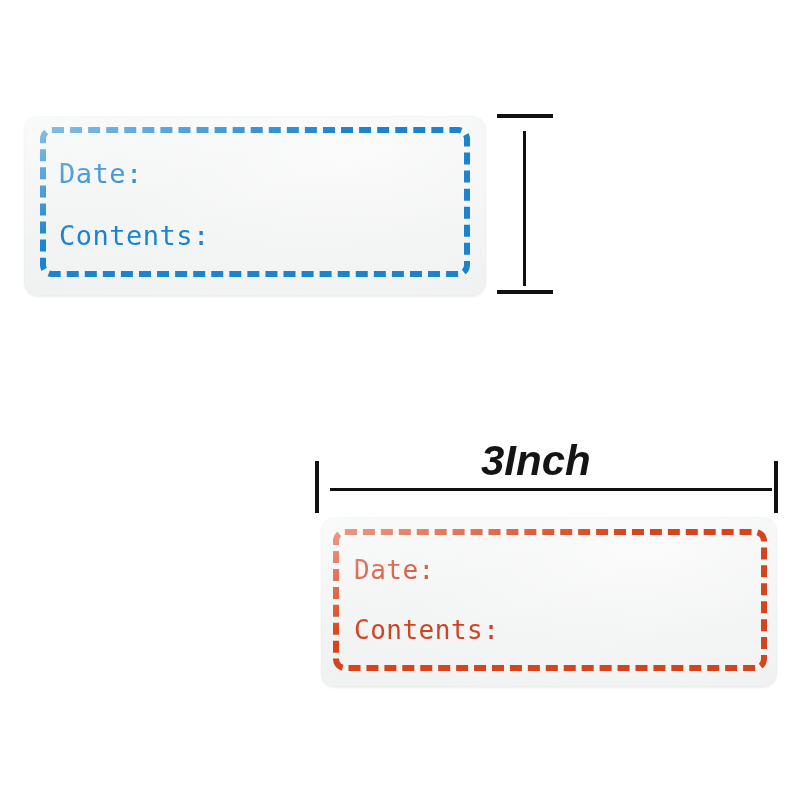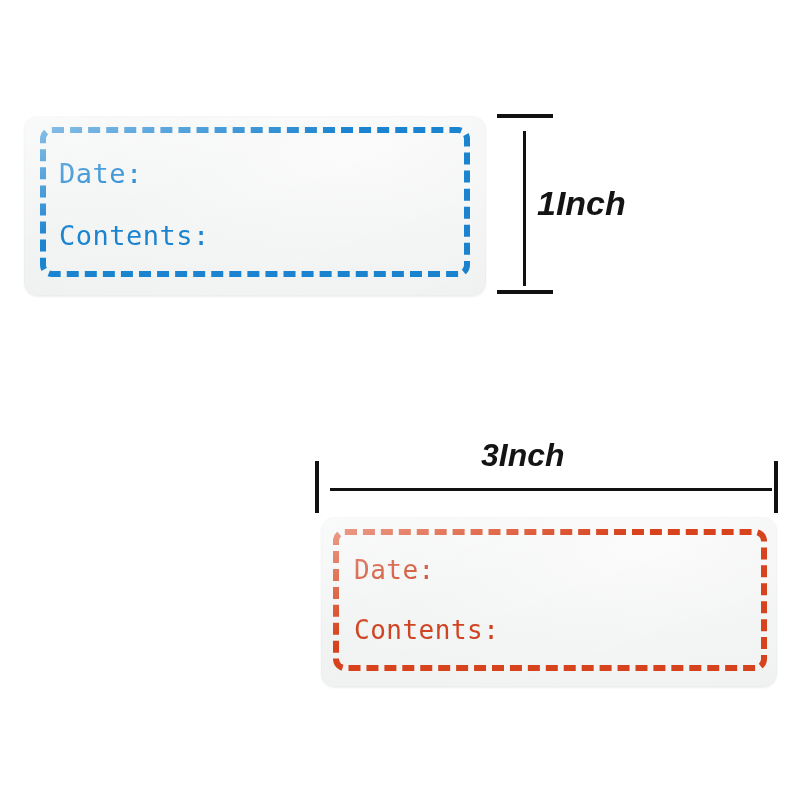--- a/index.html
+++ b/index.html
@@ -126,37 +126,36 @@
   
   #dim-v-cap-top    { left: 497px; top: 114px; width: 56px; }
   #dim-v-cap-bottom { left: 497px; top: 290px; width: 56px; }
   #dim-v-line       { left: 523px; top: 131px; height: 155px; }
   #dim-v-label      { left: 537px; top: 184px; font-size: 34px; }
 
   
   #dim-h-cap-left   { left: 315px; top: 461px; height: 52px; }
   #dim-h-cap-right  { left: 774px; top: 461px; height: 52px; }
   #dim-h-line       { left: 330px; top: 488px; width: 442px; }
-  #dim-h-label      { left: 481px; top: 437px; font-size: 32px; }
+  #dim-h-label      { left: 481px; top: 437px; font-size: 42px; }
 </style>
 </head>
 <body>
 
 <div id="canvas">
 
   <div class="sticker" id="sticker-blue">
     <div class="dash-frame" id="frame-blue"></div>
     <div class="field text-blue" id="blue-date">Date:</div>
     <div class="field text-blue" id="blue-contents">Contents:</div>
   </div>
 
   <div class="dim-cap-h" id="dim-v-cap-top"></div>
   <div class="dim-line-v" id="dim-v-line"></div>
   <div class="dim-cap-h" id="dim-v-cap-bottom"></div>
-  <div class="dim-label" id="dim-v-label">1Inch</div>
 
   <div class="dim-cap-v" id="dim-h-cap-left"></div>
   <div class="dim-line-h" id="dim-h-line"></div>
   <div class="dim-cap-v" id="dim-h-cap-right"></div>
   <div class="dim-label" id="dim-h-label">3Inch</div>
 
   <div class="sticker" id="sticker-red">
     <div class="dash-frame" id="frame-red"></div>
     <div class="field text-red" id="red-date">Date:</div>
     <div class="field text-red" id="red-contents">Contents:</div>

